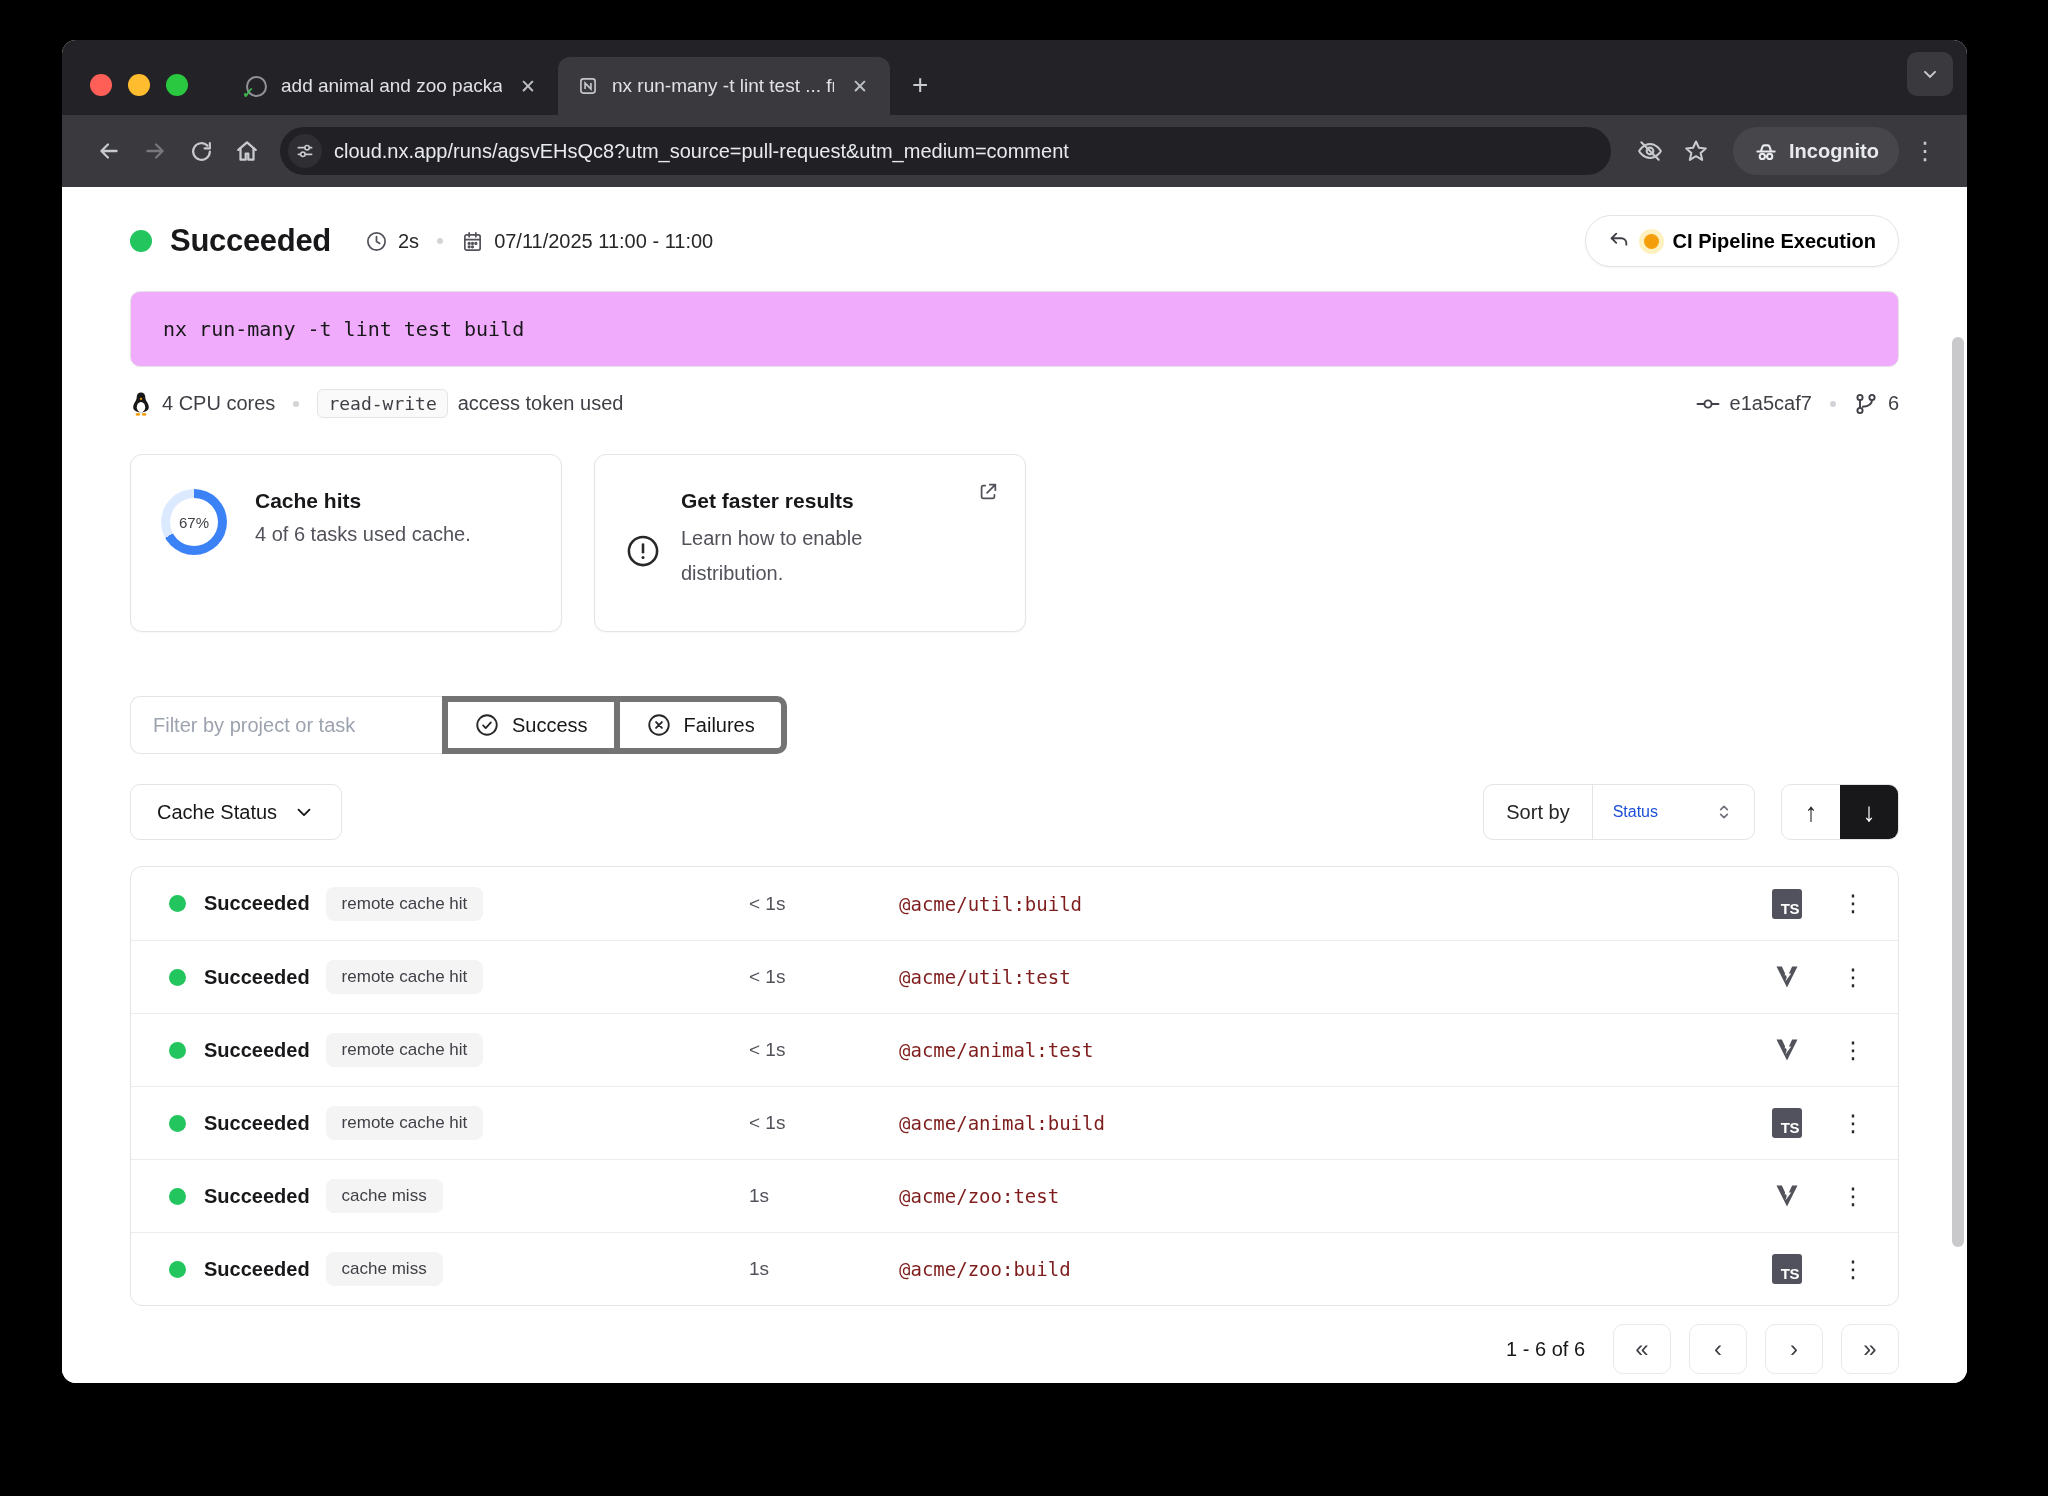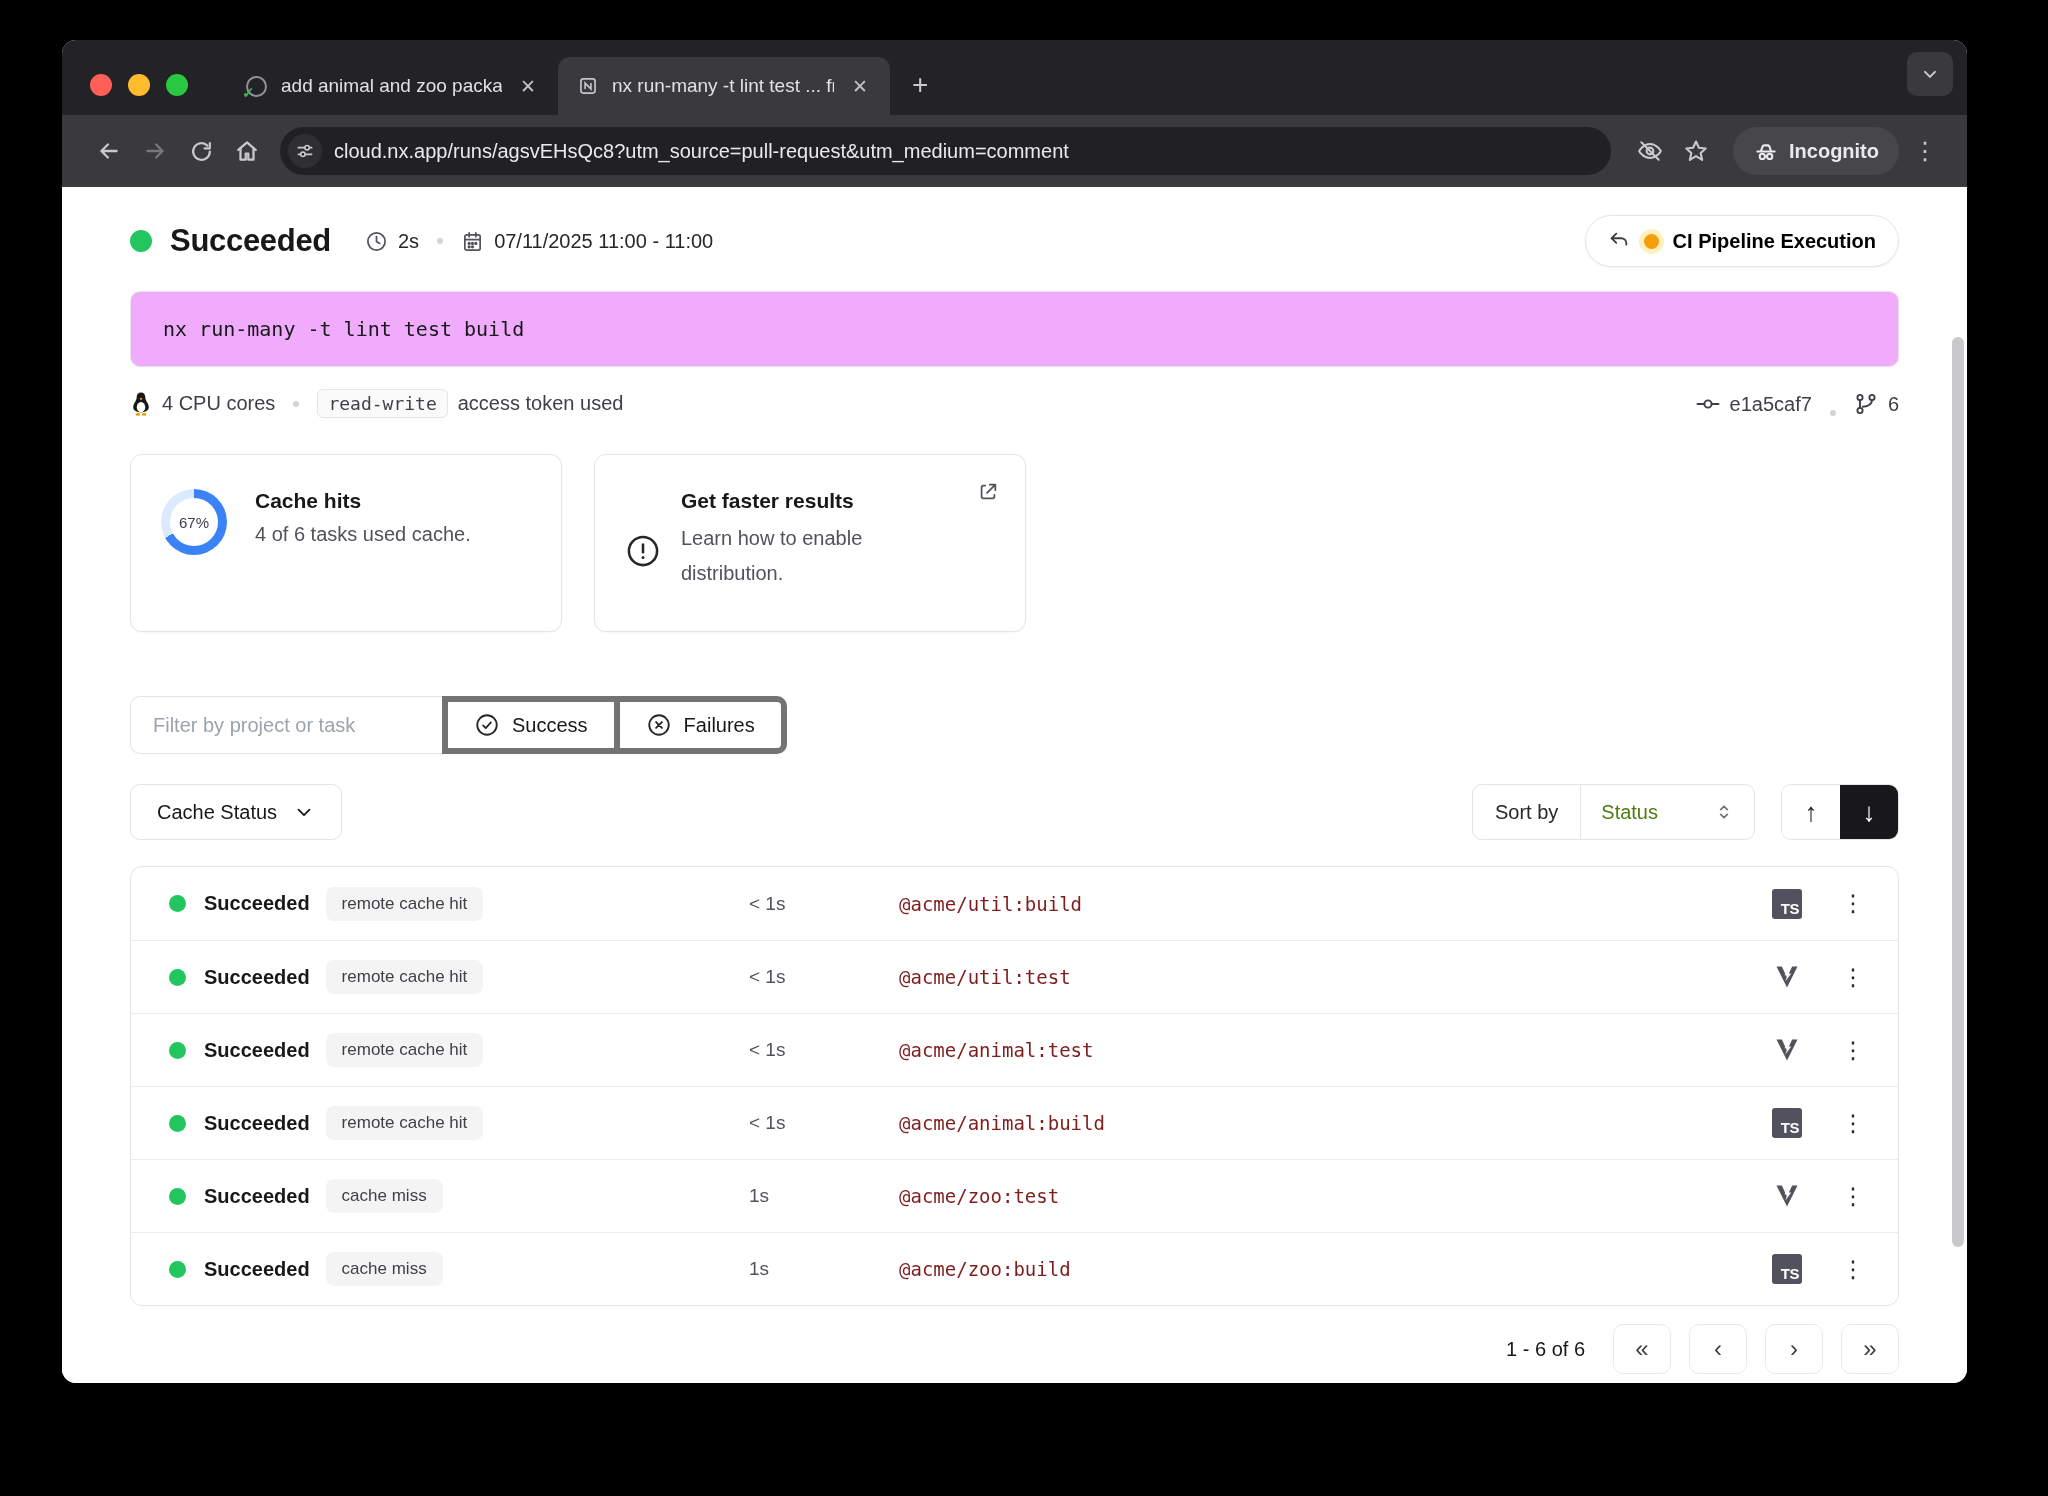--- a/index.html
+++ b/index.html
@@ -57,21 +57,21 @@
   .amber-dot { width:15px; height:15px; border-radius:50%; background:#f59e0b; box-shadow:0 0 0 5px rgba(253,230,138,.55); margin:0 2px; }
 
   .command-box { margin-top:26px; height:76px; border:1px solid #e4e4e7; border-radius:10px; background:#f0abfc;
                  display:flex; align-items:center; padding:0 32px;
                  font-family:"DejaVu Sans Mono", monospace; font-size:20px; color:#18181b; }
 
   .meta-row { margin-top:22px; display:flex; align-items:center; color:#3f3f46; font-size:20px; }
   .meta-row .grp { display:flex; align-items:center; gap:10px; }
   .token-chip { font-family:"DejaVu Sans Mono", monospace; font-size:18px; border:1px solid #e4e4e7;
                 background:#fafafa; border-radius:6px; padding:3px 10px; }
-  .meta-right { margin-left:auto; display:flex; align-items:flex-end; gap:10px; color:#3f3f46; }
+  .meta-right { margin-left:auto; display:flex; align-items:center; gap:10px; color:#3f3f46; }
 
   .cards-row { margin-top:36px; display:flex; gap:32px; }
   .card { width:432px; height:178px; border:1px solid #e4e4e7; border-radius:12px; background:#fff;
           box-shadow:0 1px 2px rgba(0,0,0,.04); position:relative; padding:34px 30px; }
   .card1 { display:flex; gap:28px; }
   .donut { width:66px; height:66px; border-radius:50%; background:conic-gradient(#3b82f6 0 67%, #dbeafe 0);
            display:flex; align-items:center; justify-content:center; flex:none; }
   .donut-hole { width:48px; height:48px; border-radius:50%; background:#fff; display:flex; align-items:center;
                 justify-content:center; font-size:15px; color:#3f3f46; }
   .card-title { font-size:21px; font-weight:700; }
@@ -89,21 +89,21 @@
          font-size:20px; background:#fff; color:#18181b; }
   .seg.mid { border-right:none; }
   .seg.last { border-radius:0 10px 10px 0; }
   .seg svg { color:#27272a; }
 
   .controls-row { margin-top:30px; display:flex; align-items:center; }
   .cache-status-btn { height:56px; border:1px solid #e4e4e7; border-radius:10px; background:#fff;
                       display:flex; align-items:center; gap:16px; padding:0 26px; font-size:20px; color:#18181b; }
   .sort-group { margin-left:auto; height:56px; border:1px solid #e4e4e7; border-radius:10px; display:flex; overflow:hidden; }
   .sort-label { display:flex; align-items:center; padding:0 22px; font-size:20px; color:#27272a; border-right:1px solid #e4e4e7; }
-  .sort-select { display:flex; align-items:center; gap:56px; padding:0 20px; font-size:20px; color:#4d7c0f; }
+  .sort-select { display:flex; align-items:center; gap:56px; padding:0 20px; font-size:16px; color:#1d4ed8; }
   .sort-select svg { color:#71717a; }
   .dir-group { margin-left:26px; height:56px; border-radius:10px; display:flex; overflow:hidden; border:1px solid #e4e4e7; }
   .dir-btn { width:58px; height:100%; display:flex; align-items:center; justify-content:center; background:#fff; color:#27272a; font-size:26px; }
   .dir-btn.active { background:#18181b; color:#fff; }
 
   .task-table { margin-top:26px; border:1px solid #e4e4e7; border-radius:12px; overflow:hidden; background:#fff; }
   .trow { height:73px; display:flex; align-items:center; padding:0 30px 0 38px; }
   .trow + .trow { border-top:1px solid #ececee; }
   .col-status { width:580px; display:flex; align-items:center; flex:none; }
   .row-dot { width:17px; height:17px; border-radius:50%; background:#22c55e; flex:none; }

